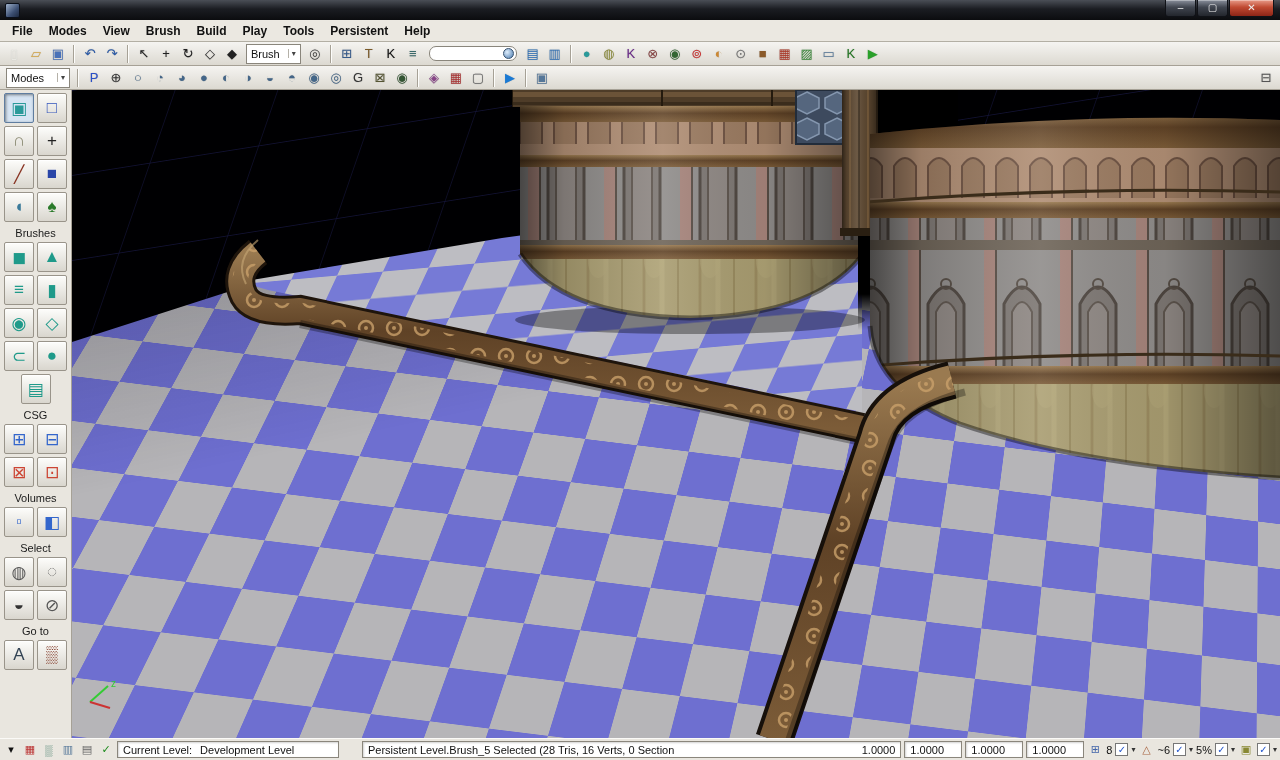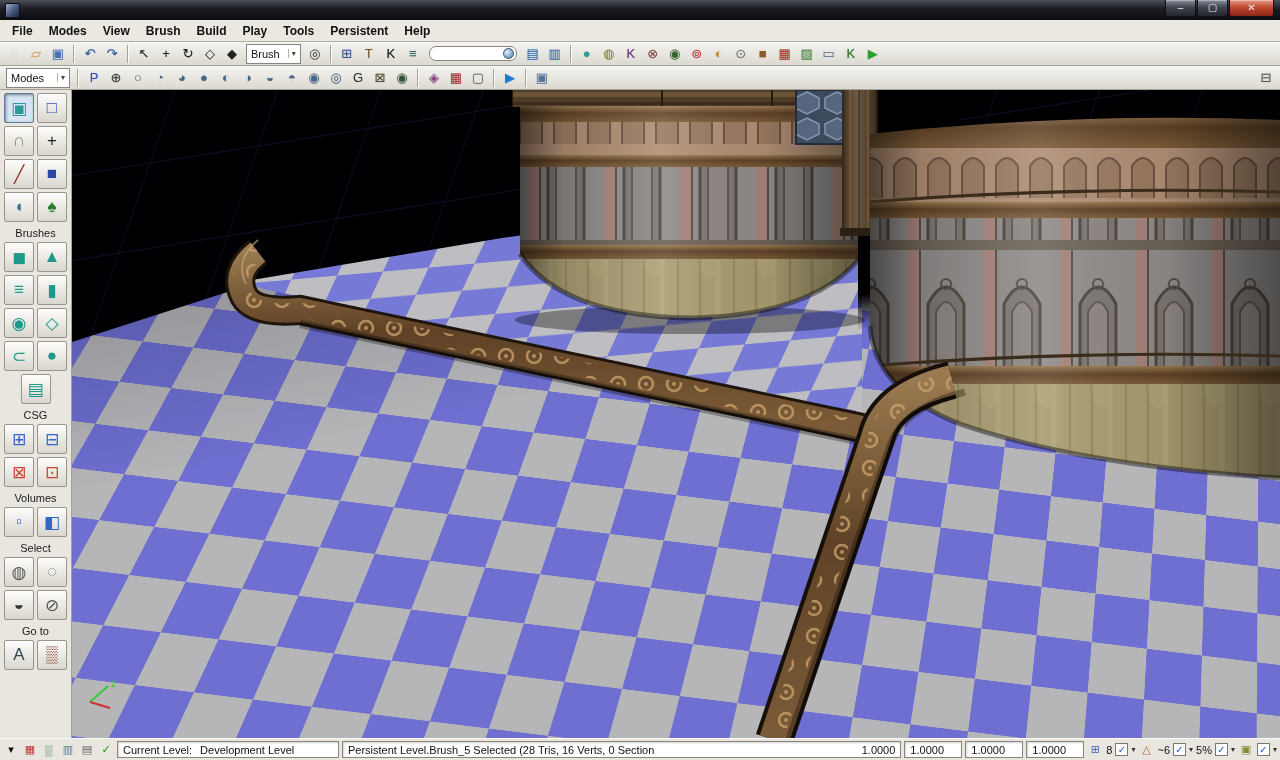--- a/index.html
+++ b/index.html
@@ -536,21 +536,21 @@
     <span class="st-btn">▾</span>
     <span class="st-btn" style="color: rgb(187, 51, 51);">▦</span>
     <span class="st-btn" style="color: rgb(85, 136, 119);">▒</span>
     <span class="st-btn" style="color: rgb(85, 119, 153);">▥</span>
     <span class="st-btn" style="color: rgb(102, 102, 102);">▤</span>
     <span class="st-btn" style="color: rgb(26, 138, 26);">✓</span>
     <span class="st-field" style="width: 222px;">
       <span class="st-text">Current Level:</span>
       <span class="st-text" style="margin-left: 8px;">Development Level</span>
     </span>
-    <span class="st-field" style="flex: 1 1 auto;">
+    <span class="st-field" style="flex: 1 1 auto; margin-left: 20px;">
       <span class="st-text">Persistent Level.Brush_5 Selected (28 Tris, 16 Verts, 0 Section</span>
       <span style="flex: 1 1 0%;"></span>
       <span class="st-text">1.0000</span>
     </span>
     <span class="st-field" style="width: 58px;">1.0000</span>
     <span class="st-field" style="width: 58px;">1.0000</span>
     <span class="st-field" style="width: 58px;">1.0000</span>
     <span class="st-btn" style="color: rgb(68, 102, 170);">⊞</span>
     <span class="st-text">8</span>
     <span class="st-check">✓</span>

